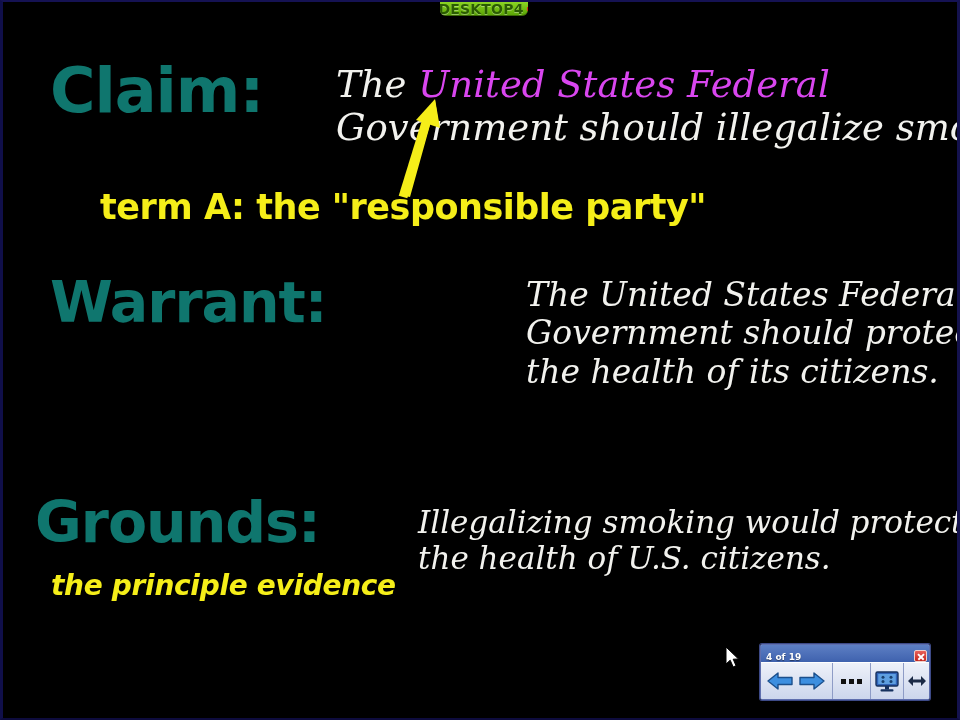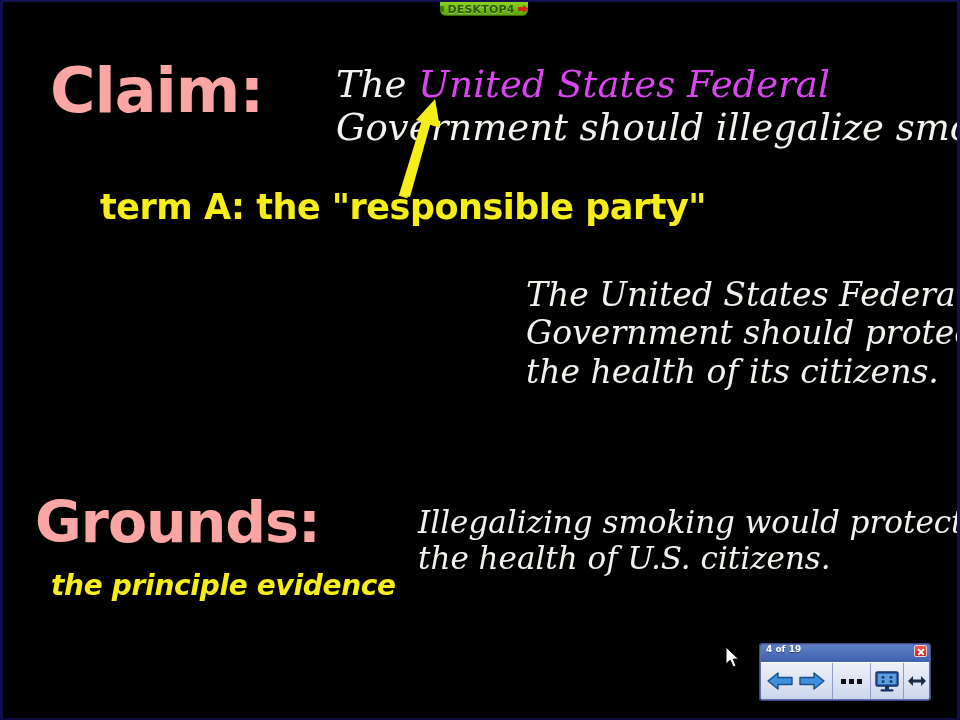--- a/index.html
+++ b/index.html
@@ -47,21 +47,21 @@
   }
   #desktop-tab .tab-grip {
     width: 5px; height: 6px;
     background: #3e7a04;
     box-shadow: 1px 0 0 #3e7a04 inset;
     flex: 0 0 auto;
     border-radius: 1px;
   }
   #desktop-tab .tab-label {
     font-family: "DejaVu Sans", sans-serif;
-    font-size: 11px;
+    font-size: 14px;
     font-weight: bold;
     letter-spacing: 0.2px;
     color: #2b5c02;
     text-shadow: 0 1px 0 rgba(255,255,255,0.35);
     line-height: 1;
     white-space: nowrap;
   }
   #desktop-tab .tab-arrow {
     flex: 0 0 auto;
     width: 11px; height: 9px;
@@ -80,21 +80,21 @@
     left: 5px; top: 0;
     width: 0; height: 0;
     border-top: 4.5px solid transparent;
     border-bottom: 4.5px solid transparent;
     border-left: 6px solid #d42b1a;
   }
 
   
   .heading {
     position: absolute;
-    color: #fca5a5;
+    color: #0f766e;
     font-family: "DejaVu Sans", sans-serif;
     font-weight: bold;
     line-height: 1;
     letter-spacing: -1px;
     white-space: nowrap;
   }
   .sub-yellow {
     position: absolute;
     color: #f5ee19;
     font-family: "DejaVu Sans", sans-serif;
@@ -147,21 +147,21 @@
     border: 1px solid #5f6fae;
     box-shadow: 0 0 0 1px #3d4a87;
     box-sizing: border-box;
     border-radius: 2px;
     overflow: hidden;
   }
   #toolbar-titlebar {
     height: 17px;
     background: linear-gradient(180deg, #5d7fc4 0%, #3f62ae 100%);
     display: flex;
-    align-items: flex-start;
+    align-items: flex-end;
     justify-content: space-between;
     padding: 0 2px 0 5px;
     box-sizing: border-box;
   }
   #toolbar-counter {
     font-family: "DejaVu Sans", sans-serif;
     font-size: 9px;
     font-weight: bold;
     color: #ffffff;
     line-height: 1;
@@ -255,20 +255,21 @@
   </div>
 
   <svg id="annotation-arrow" viewBox="0 0 70 105">
     <path d="M20 102 L44 26 L34 28 L50 6 L54 32 L47 24 L25 103 Z" fill="#f5ee19"></path>
     <path d="M18 103 L42 25" stroke="#f5ee19" stroke-width="9" stroke-linecap="butt"></path>
     <path d="M50 5 L55 34 L31 26 Z" fill="#f5ee19"></path>
   </svg>
 
   <div class="sub-yellow" id="term-a">term A: the "responsible party"</div>
 
+  <div class="heading" id="warrant-heading">Warrant:</div>
   <div class="body-serif" id="warrant-text">
     <div>The United States Federal</div>
     <div>Government should protect</div>
     <div>the health of its citizens.</div>
   </div>
 
   <div class="heading" id="grounds-heading">Grounds:</div>
   <div class="sub-yellow" id="grounds-sub">the principle evidence</div>
   <div class="body-serif" id="grounds-text">
     <div>Illegalizing smoking would protect</div>

